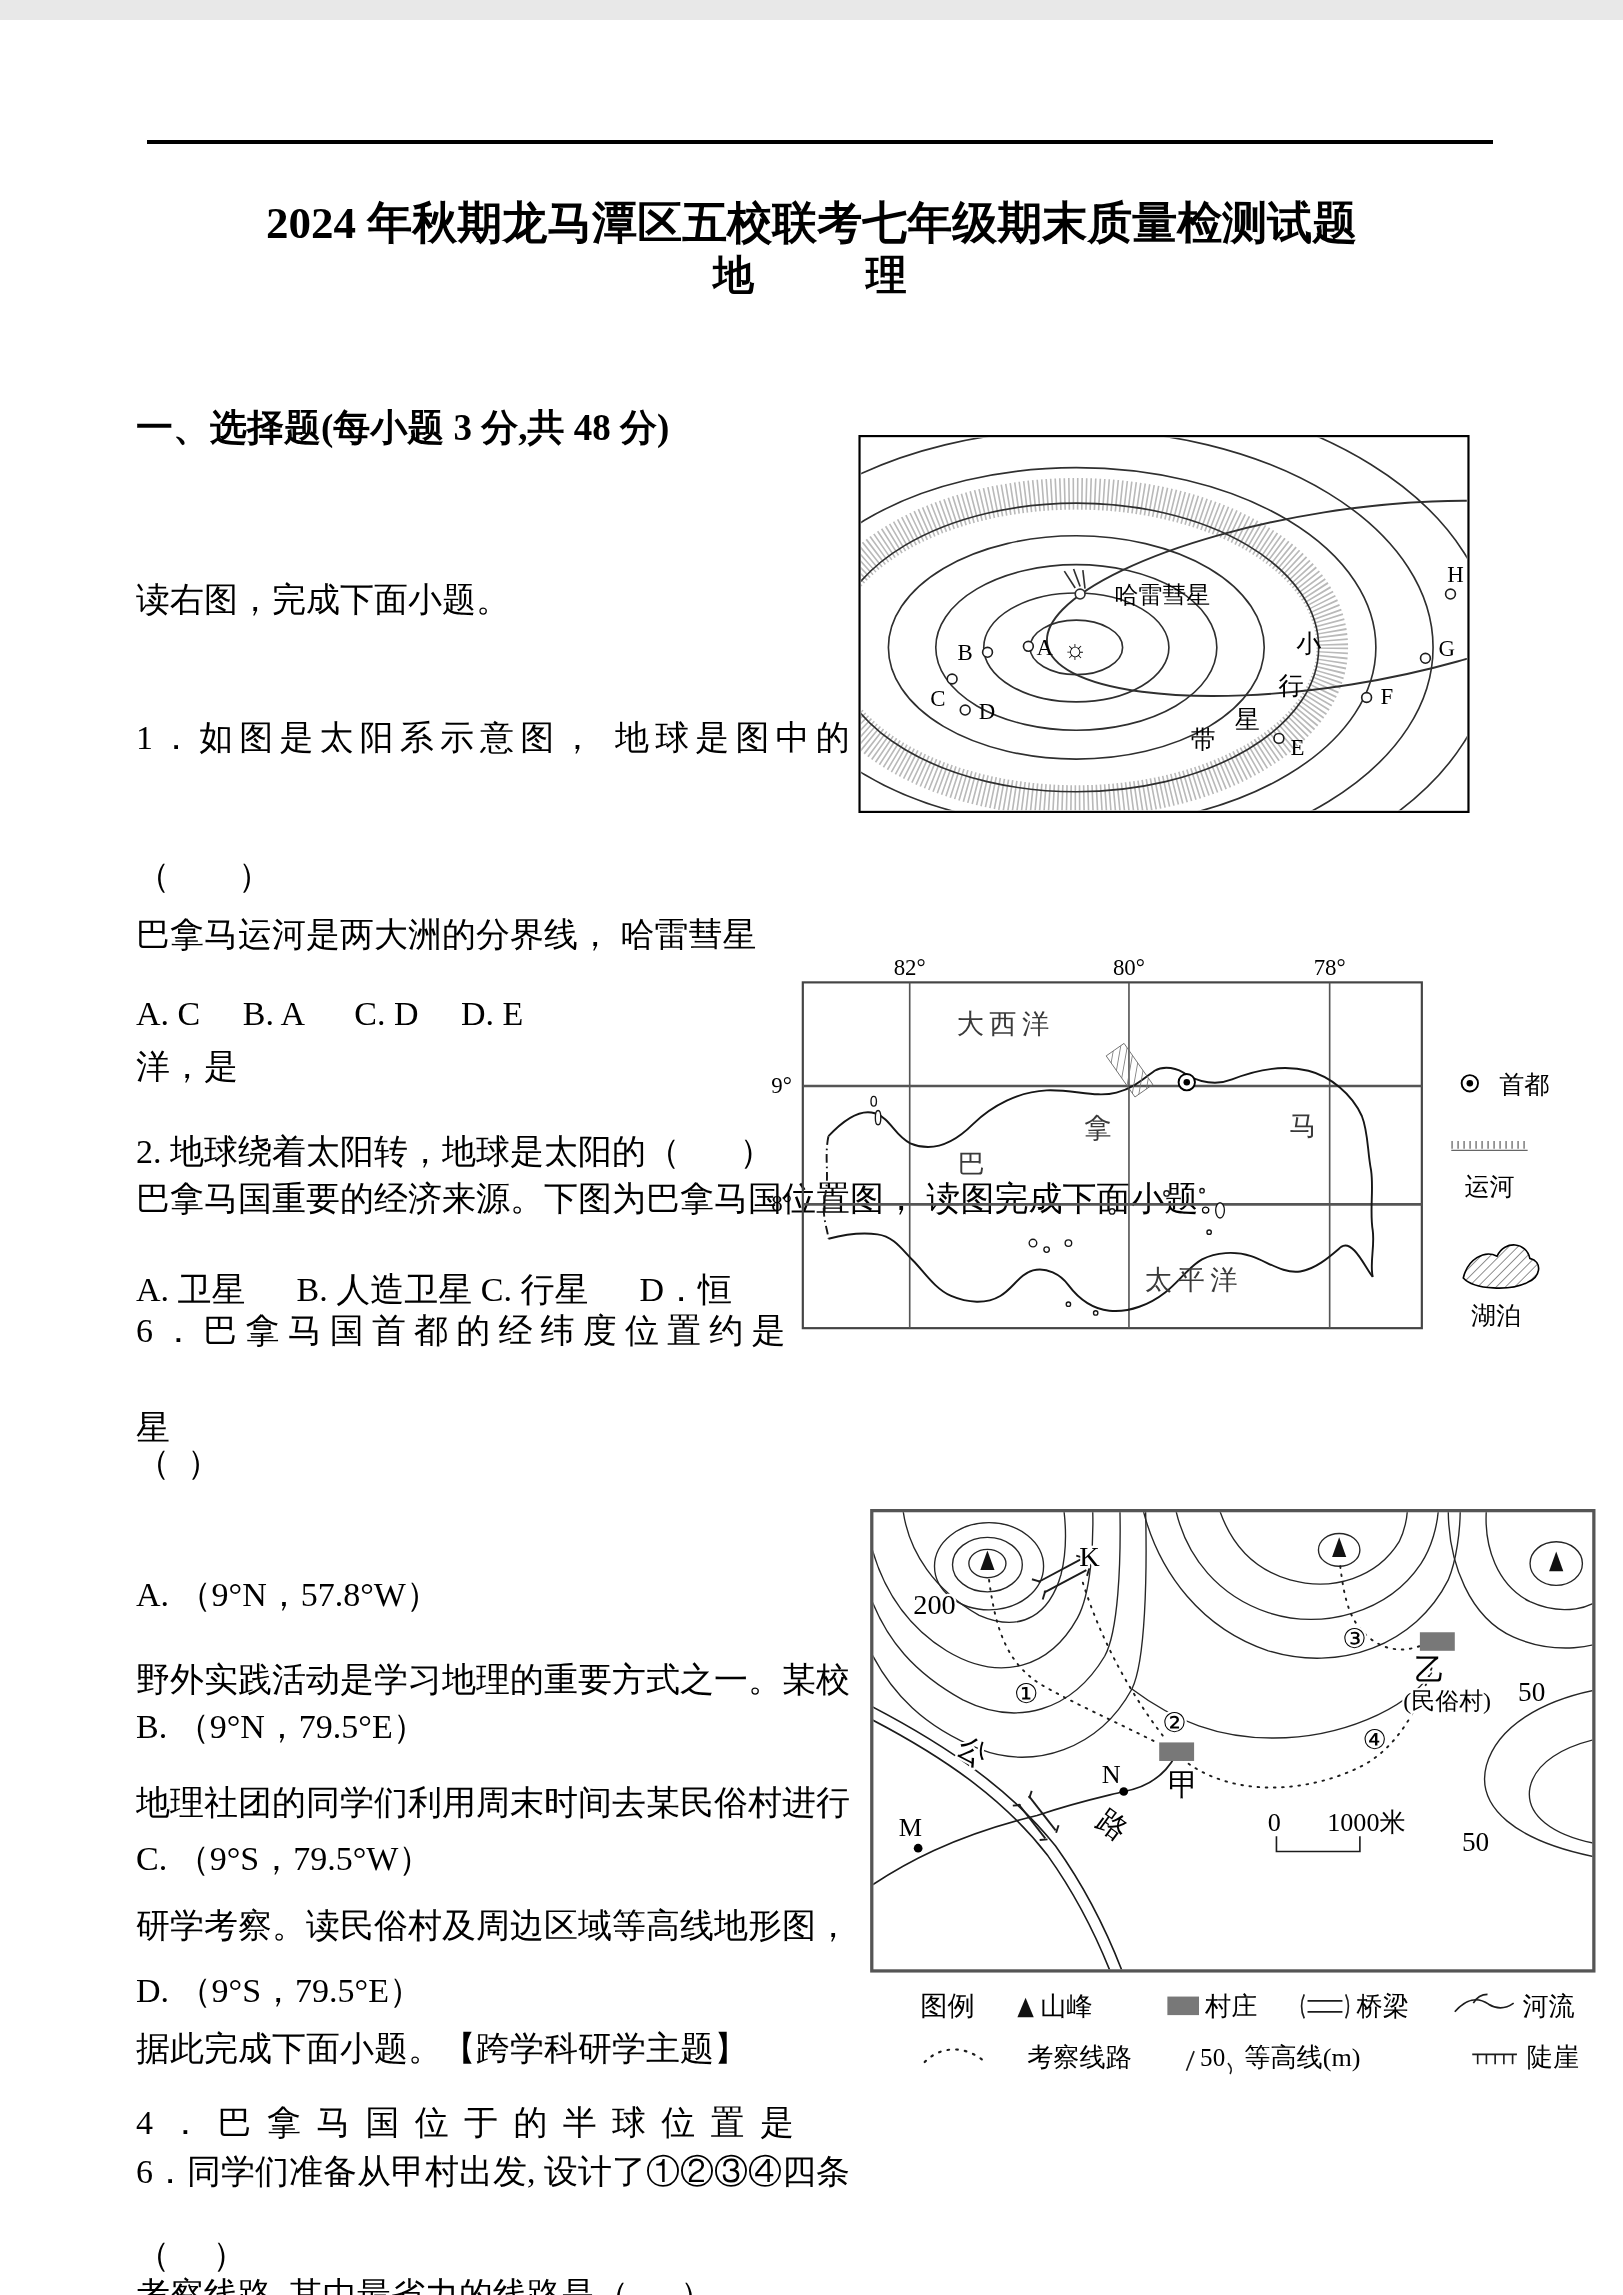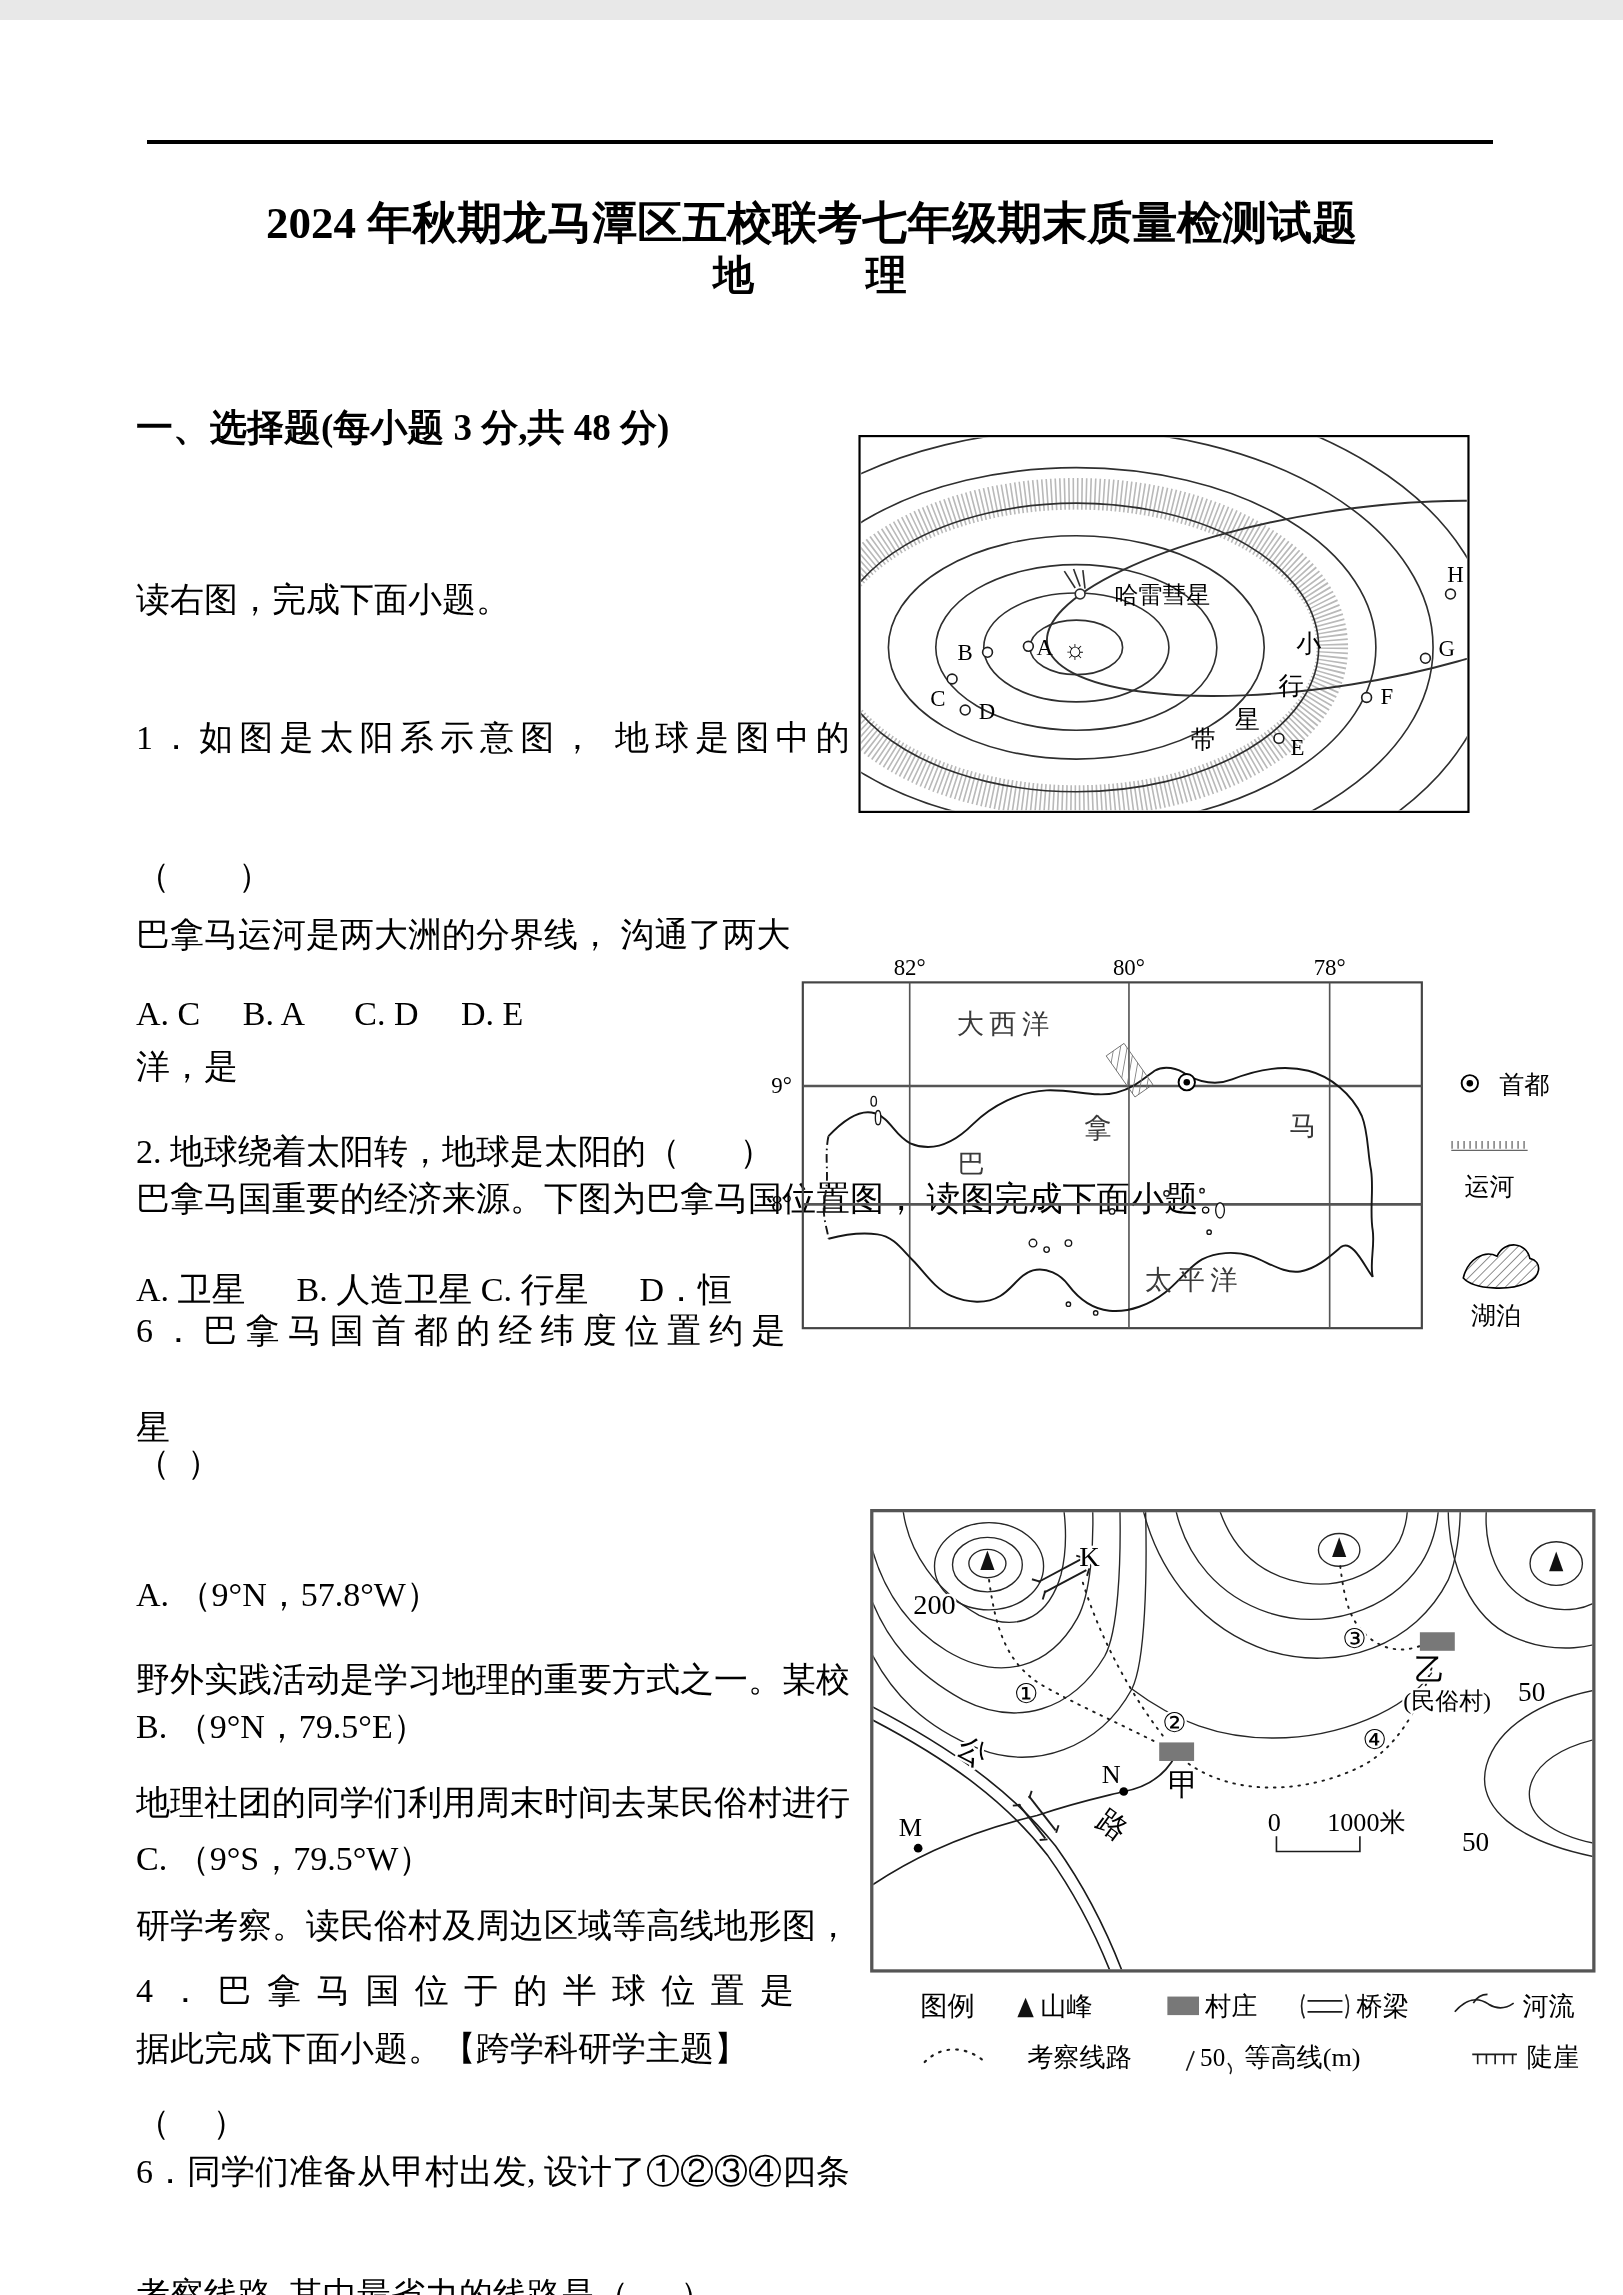--- a/index.html
+++ b/index.html
@@ -41,28 +41,29 @@
     <div class="tl">读右图，完成下面小题。</div>
     <div class="tl spread">1．如图是太阳系示意图， 地球是图中的</div>
     <div class="tl">（        ）</div>
     <div class="tl">A. C     B. A      C. D     D. E</div>
     <div class="tl">2. 地球绕着太阳转，地球是太阳的（       ）</div>
     <div class="tl">A. 卫星      B. 人造卫星 C. 行星      D．恒</div>
     <div class="tl">星</div>
   </div>
 
   <div class="tblock b2">
-    <div class="tl">巴拿马运河是两大洲的分界线， 沟通了两大</div>
+    <div class="tl">巴拿马运河是两大洲的分界线， 哈雷彗星</div>
     <div class="tl">洋，是</div>
     <div class="tl">巴拿马国重要的经济来源。下图为巴拿马国位置图， 读图完成下面小题。</div>
     <div class="tl spread2">6．巴拿马国首都的经纬度位置约是</div>
     <div class="tl">（  ）</div>
     <div class="tl">A. （9°N，57.8°W）</div>
     <div class="tl">B. （9°N，79.5°E）</div>
     <div class="tl">C. （9°S，79.5°W）</div>
+    <div class="tl">D. （9°S，79.5°E）</div>
     <div class="tl spread3">4．巴拿马国位于的半球位置是</div>
     <div class="tl">（     ）</div>
     
     
     
     
     
   </div>
 
   <div class="tblock b3">

